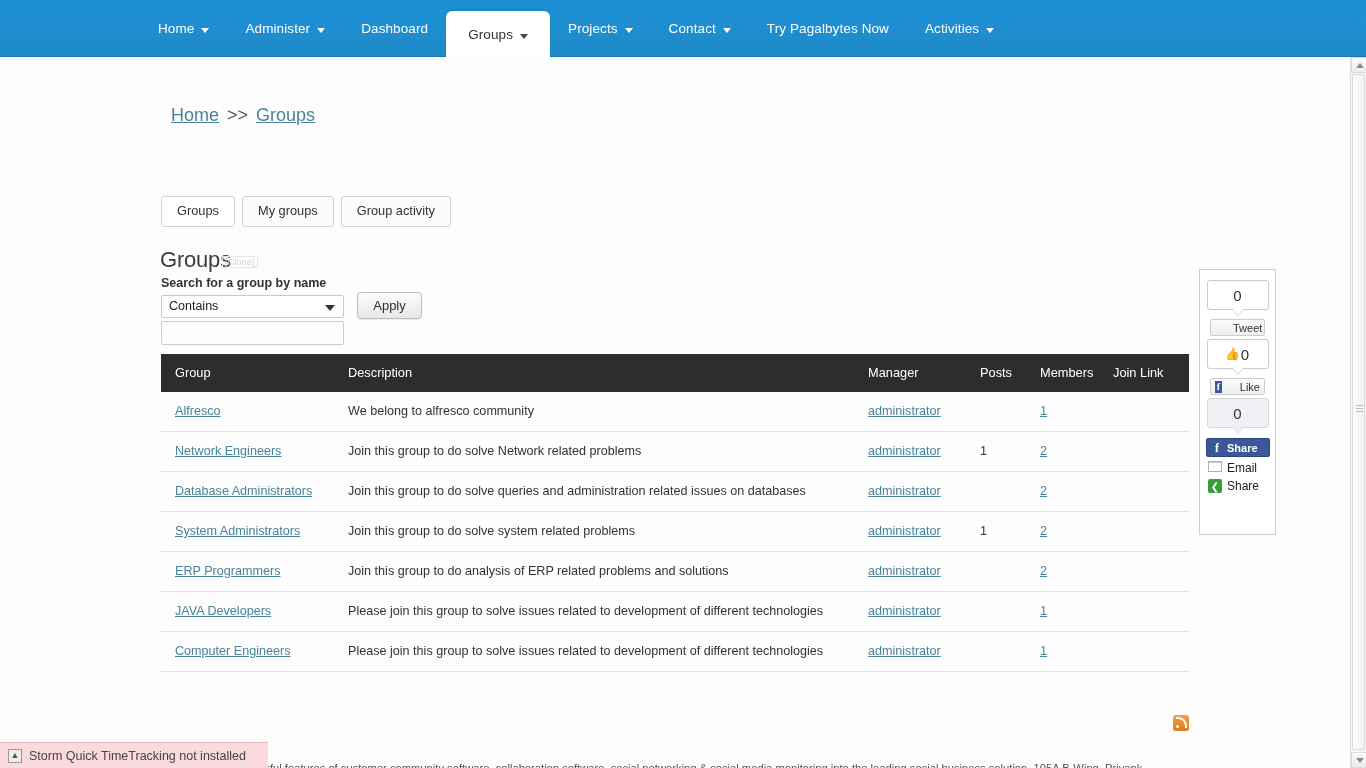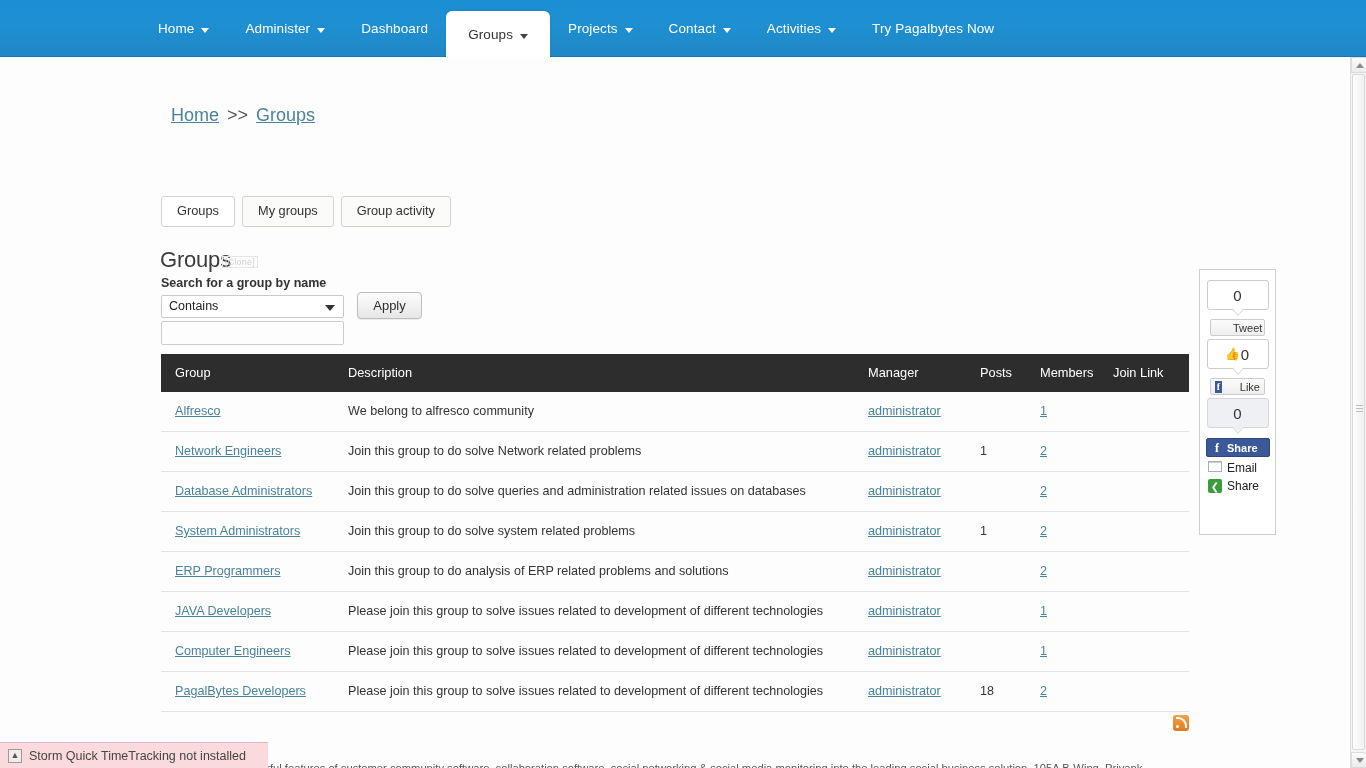--- a/index.html
+++ b/index.html
@@ -414,25 +414,25 @@
       </div>
       <div class="nav-item">
         <span>Projects</span>
         <span class="caret"></span>
       </div>
       <div class="nav-item">
         <span>Contact</span>
         <span class="caret"></span>
       </div>
       <div class="nav-item">
+        <span>Try Pagalbytes Now</span>
+      </div>
+      <div class="nav-item">
         <span>Activities</span>
         <span class="caret"></span>
-      </div>
-      <div class="nav-item">
-        <span>Try Pagalbytes Now</span>
       </div>
     </div>
   </div>
 
   <div class="content">
 
     <div class="breadcrumb">
       <a>Home</a>
       <span class="sep">&gt;&gt;</span>
       <a>Groups</a>
@@ -517,28 +517,20 @@
           <td class="num"></td>
           <td class="num"><a class="lnk">1</a></td>
           <td></td>
         </tr>
         <tr>
           <td class="c-group"><a class="lnk">Computer Engineers</a></td>
           <td>Please join this group to solve issues related to development of different technologies</td>
           <td><a class="lnk">administrator</a></td>
           <td class="num"></td>
           <td class="num"><a class="lnk">1</a></td>
-          <td></td>
-        </tr>
-        <tr>
-          <td class="c-group"><a class="lnk">PagalBytes Developers</a></td>
-          <td>Please join this group to solve issues related to development of different technologies</td>
-          <td><a class="lnk">administrator</a></td>
-          <td class="num">18</td>
-          <td class="num"><a class="lnk">2</a></td>
           <td></td>
         </tr>
       </tbody>
     </table>
 
     <div class="rss"></div>
 
     <div class="social">
       <div class="cnt-box">0</div>
       <div class="btn-sm">

